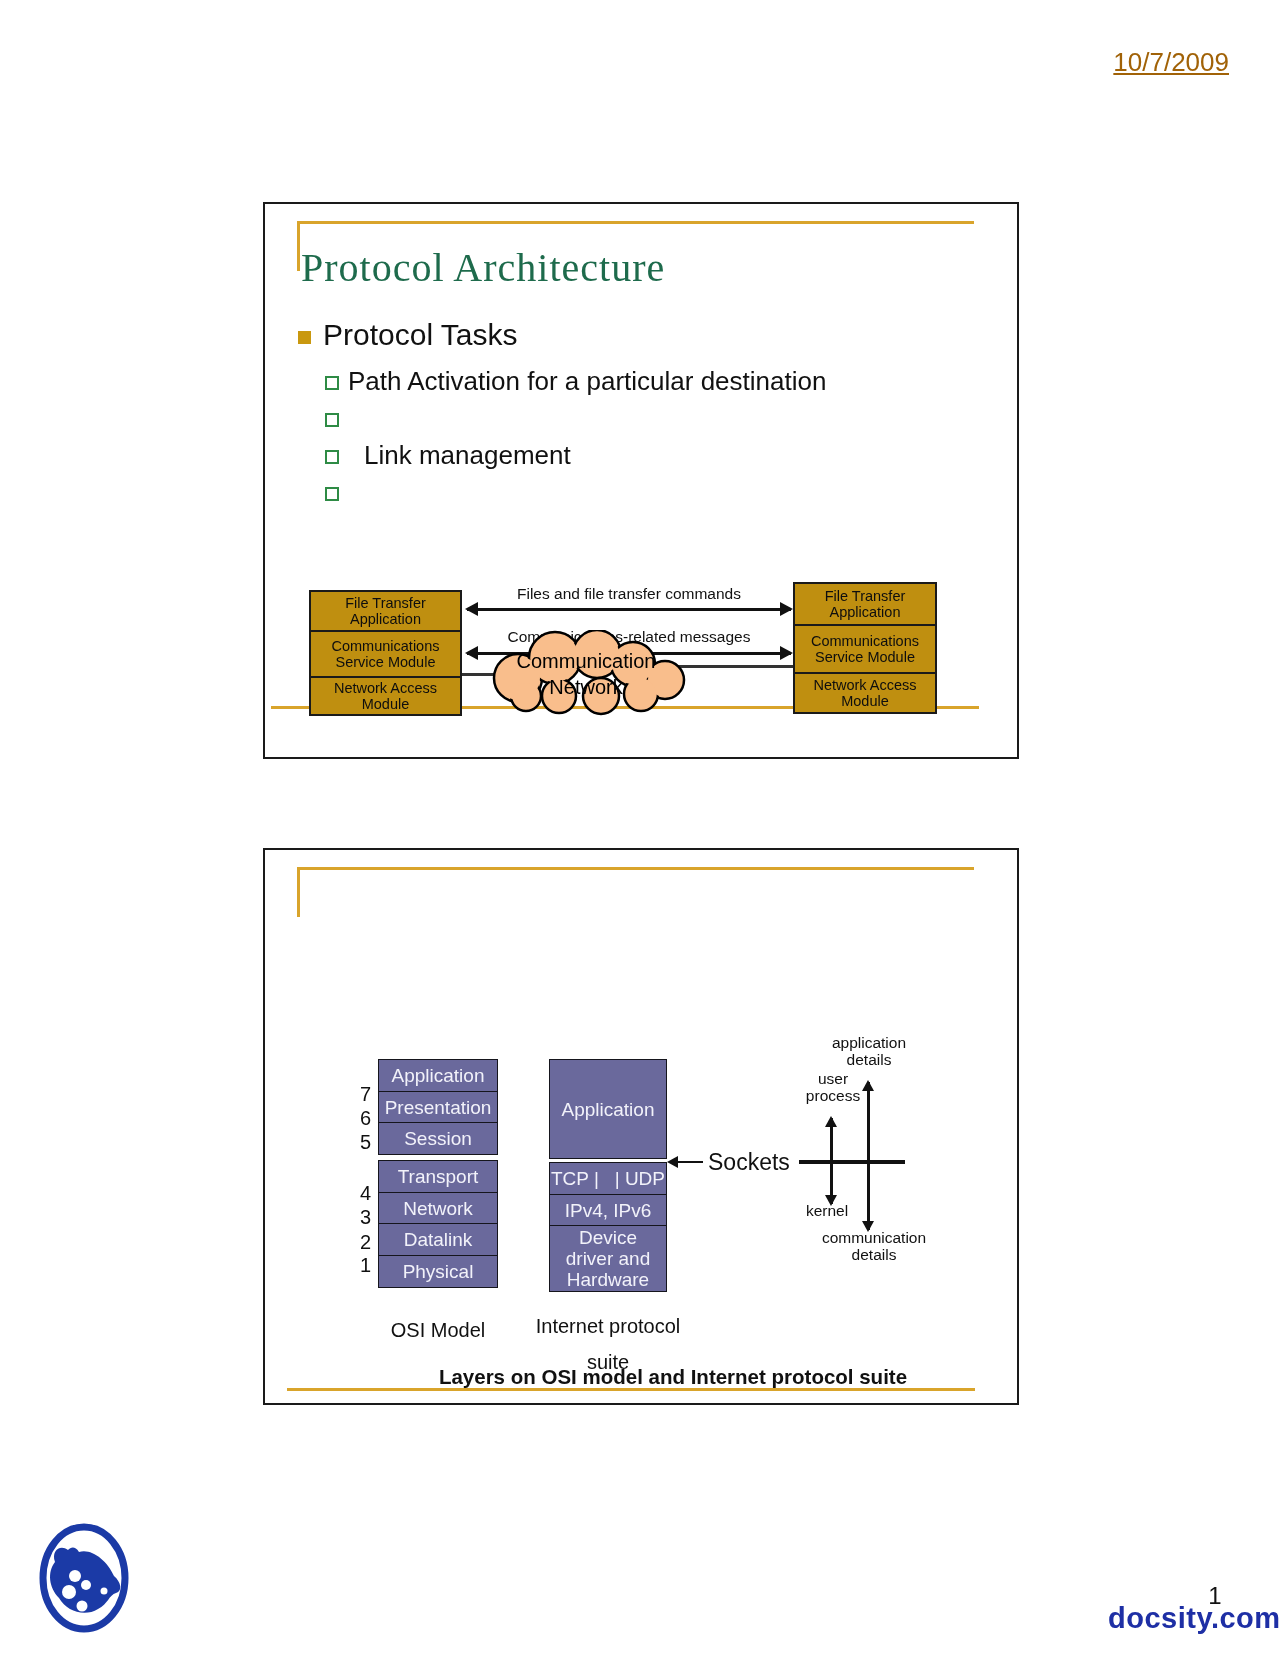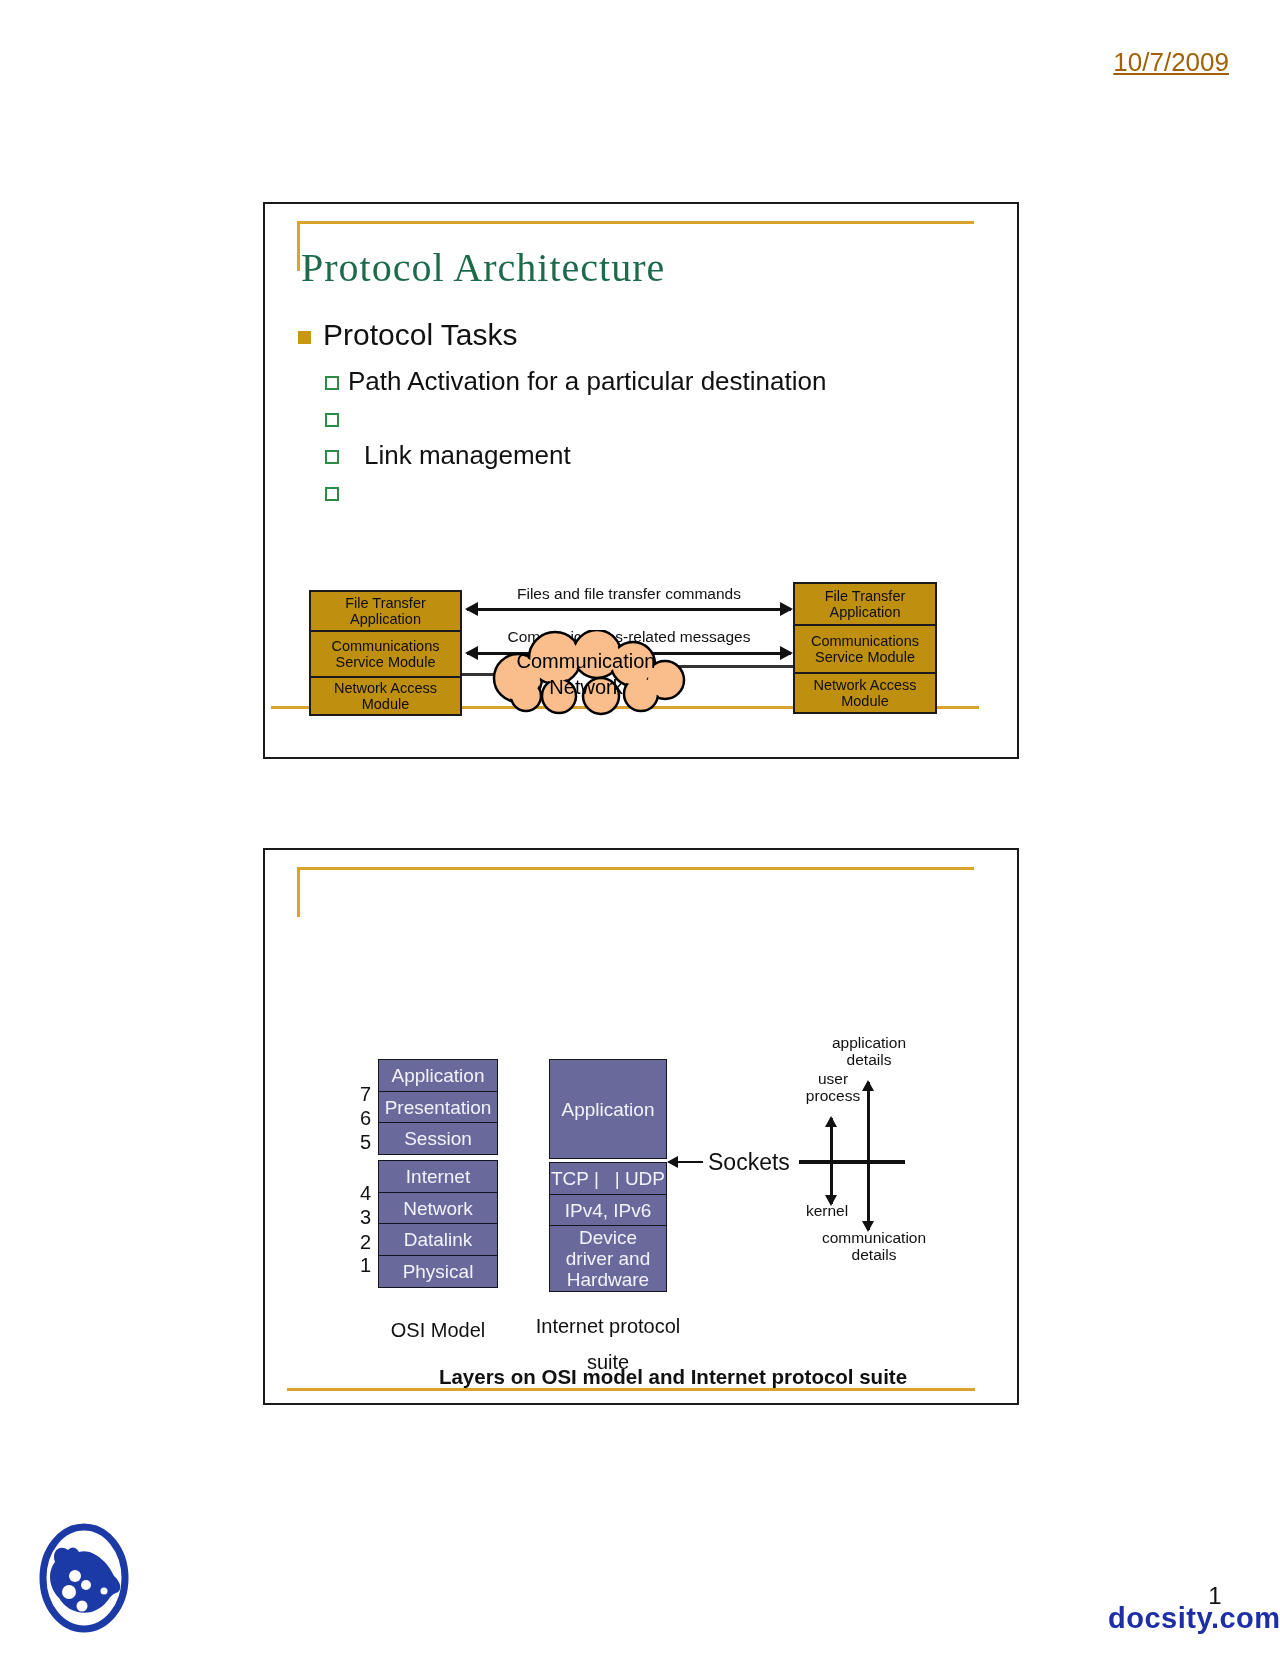--- a/index.html
+++ b/index.html
@@ -137,21 +137,21 @@
     <div class="osi-num" style="left:84px;top:281px;">5</div>
     <div class="osi-num" style="left:84px;top:332px;">4</div>
     <div class="osi-num" style="left:84px;top:356px;">3</div>
     <div class="osi-num" style="left:84px;top:381px;">2</div>
     <div class="osi-num" style="left:84px;top:404px;">1</div>
 
     <div class="abs" style="left:113px;top:209px;width:120px;height:238px;">
       <div class="stackrow" style="top:0;height:33px;">Application</div>
       <div class="stackrow" style="top:31.5px;height:33px;">Presentation</div>
       <div class="stackrow" style="top:63px;height:33px;">Session</div>
-      <div class="stackrow" style="top:101px;height:33px;">Internet</div>
+      <div class="stackrow" style="top:101px;height:33px;">Transport</div>
       <div class="stackrow" style="top:132.5px;height:33px;">Network</div>
       <div class="stackrow" style="top:164px;height:33px;">Datalink</div>
       <div class="stackrow" style="top:195.5px;height:33px;">Physical</div>
     </div>
     <div class="abs stack-label" style="left:113px;top:462px;width:120px;">OSI Model</div>
 
     <div class="abs" style="left:284px;top:209px;width:118px;height:238px;">
       <div class="stackrow" style="top:0;height:100px;">Application</div>
       <div class="stackrow pre" style="top:103px;height:33px;">TCP |   | UDP</div>
       <div class="stackrow" style="top:134.5px;height:33px;">IPv4, IPv6</div>

